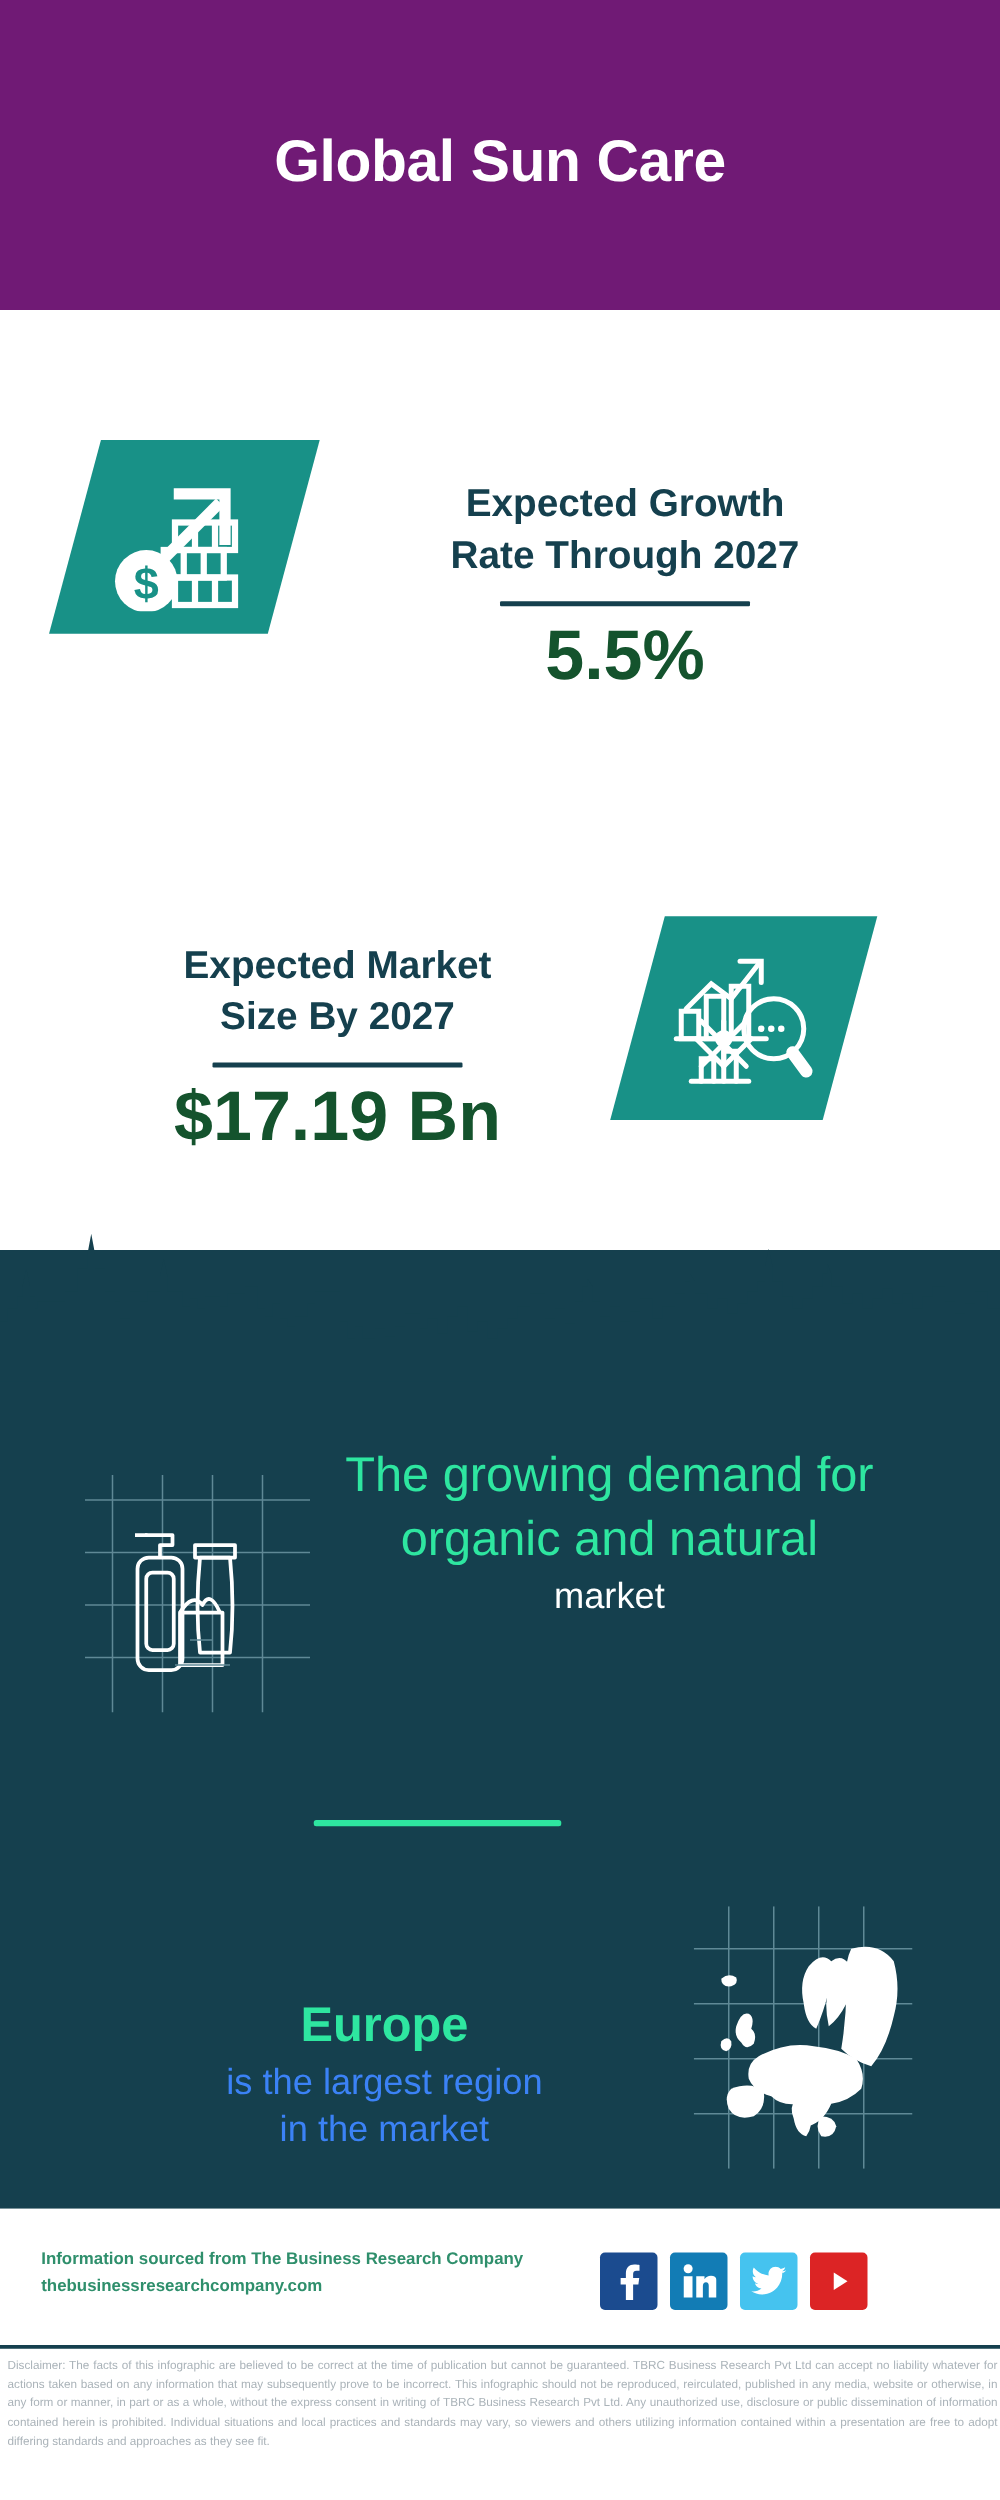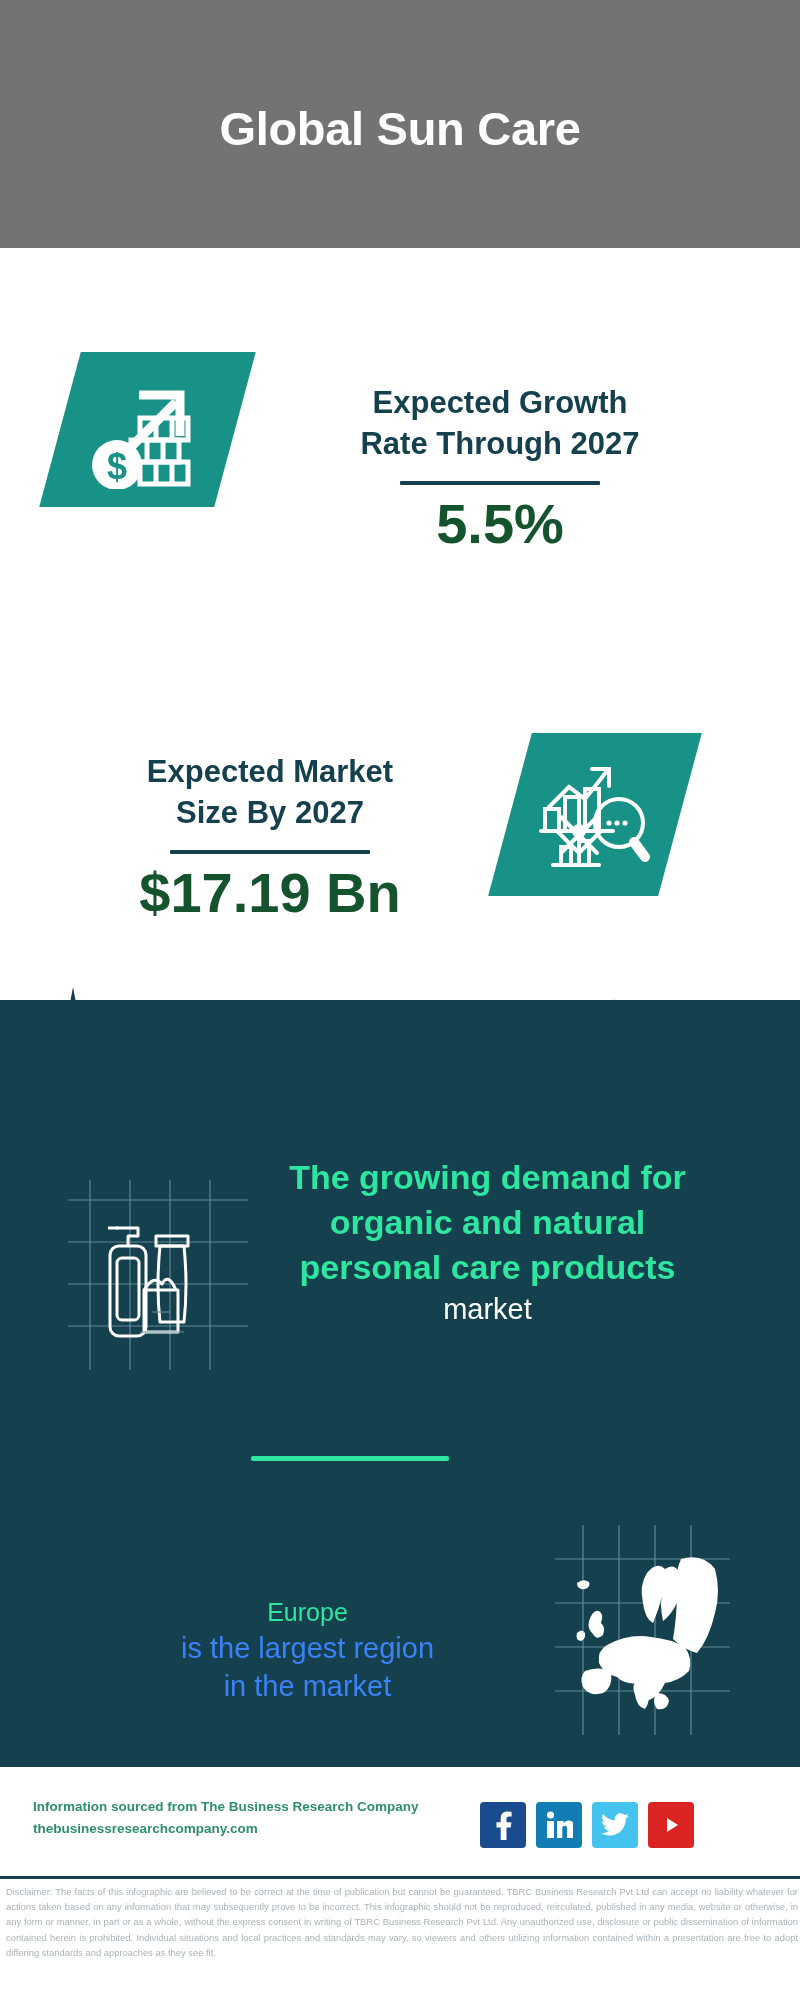--- a/index.html
+++ b/index.html
@@ -17,21 +17,21 @@
     overflow: hidden;
     background: #ffffff;
   }
 
   
   .header {
     position: absolute;
     left: 0; top: 0;
     width: 800px;
     height: 248px;
-    background: #737373;
+    background: #701a75;
     display: flex;
     align-items: center;
     justify-content: center;
   }
   .header-title {
     color: #ffffff;
     font-size: 47px;
     font-weight: bold;
     line-height: 1.18;
     text-align: center;
@@ -108,22 +108,22 @@
   .grid-bg line { stroke: #5f8996; stroke-width: 1.2; }
 
   .driver {
     position: absolute;
     left: 245px; top: 1155px;
     width: 485px;
     text-align: center;
   }
   .driver-highlight {
     color: #2ee6a0;
-    font-size: 34px;
-    font-weight: bold;
+    font-size: 39px;
+    font-weight: normal;
     line-height: 1.32;
   }
   .driver-sub {
     color: #ffffff;
     font-size: 29px;
     line-height: 1.32;
   }
 
   .sep-rule {
     position: absolute;
@@ -135,22 +135,22 @@
   }
 
   .region {
     position: absolute;
     left: 60px; top: 1596px;
     width: 495px;
     text-align: center;
   }
   .region-name {
     color: #2ee6a0;
-    font-size: 25px;
-    font-weight: normal;
+    font-size: 39px;
+    font-weight: bold;
     line-height: 1.3;
   }
   .region-sub {
     color: #3b82f6;
     font-size: 29px;
     line-height: 1.33;
   }
 
   
   .footer {
@@ -323,21 +323,20 @@
       <path d="M76 110 q10 -16 18 -6 q6 -12 14 6"></path>
       <rect x="76" y="110" width="34" height="42"></rect>
       <line x1="84" y1="132" x2="102" y2="132"></line>
       <line x1="72" y1="152" x2="116" y2="152"></line>
     </g>
   </svg>
 
   <div class="driver">
     <div class="driver-highlight">The growing demand for</div>
     <div class="driver-highlight">organic and natural</div>
-    <div class="driver-highlight">personal care products</div>
     <div class="driver-sub">market</div>
   </div>
 
   <div class="sep-rule"></div>
 
   <div class="region">
     <div class="region-name">Europe</div>
     <div class="region-sub">is the largest region</div>
     <div class="region-sub">in the market</div>
   </div>

